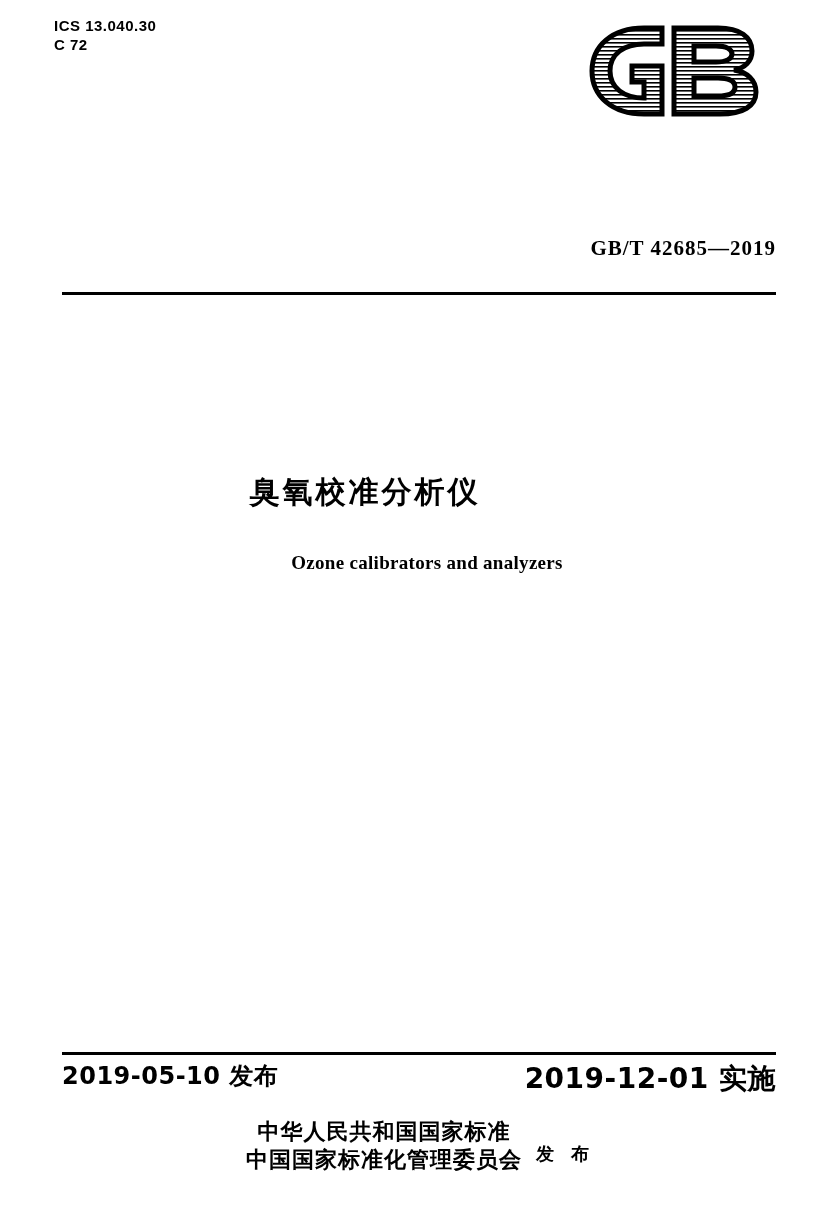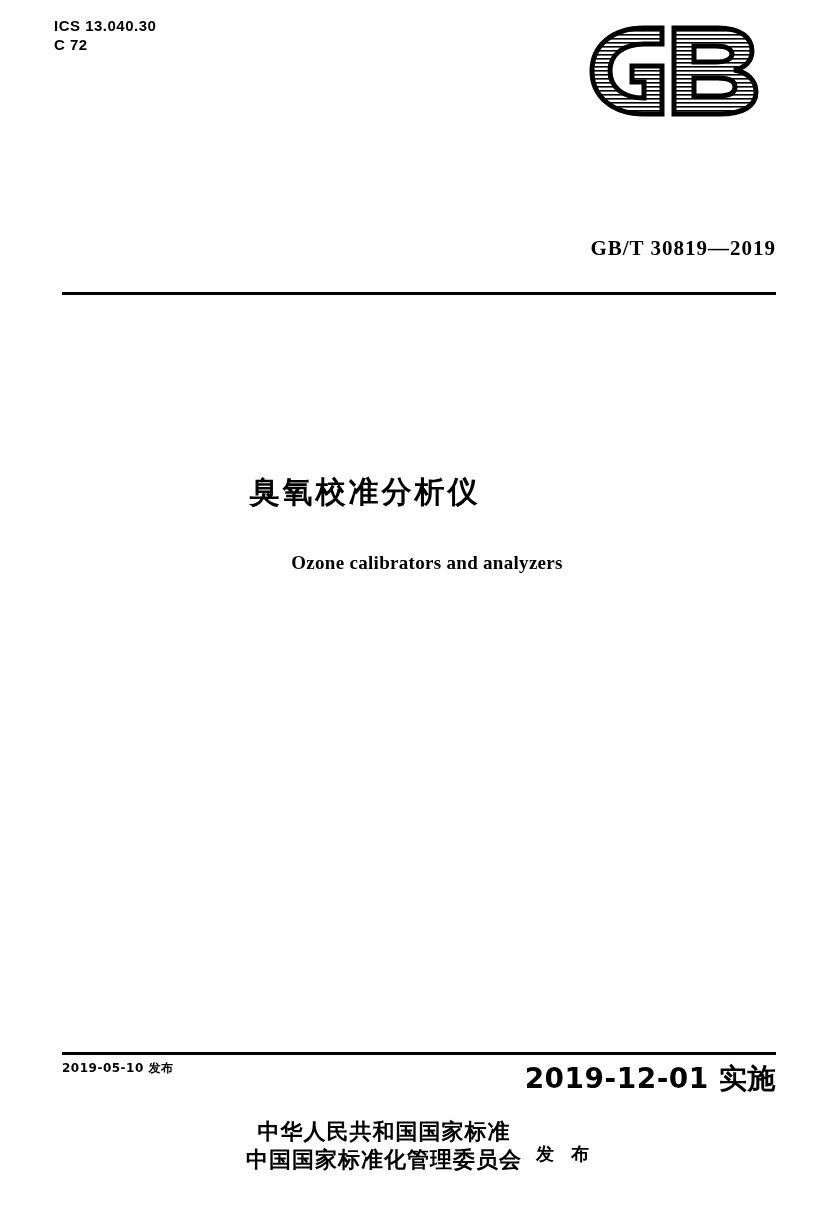--- a/index.html
+++ b/index.html
@@ -115,21 +115,21 @@
     letter-spacing: 0.3px;
   }
 
   
   .date-issue {
     position: absolute;
     left: 62px;
     top: 1060px;
     font-family: "DejaVu Sans", sans-serif;
     font-weight: bold;
-    font-size: 12px;
+    font-size: 24px;
     letter-spacing: 0.5px;
   }
   .date-impl {
     position: absolute;
     right: 62px;
     top: 1060px;
     font-family: "DejaVu Sans", sans-serif;
     font-weight: bold;
     font-size: 28px;
     letter-spacing: 0.5px;
@@ -214,21 +214,21 @@
                  C 170 84, 157 92, 134 92
                  L 88 92
                  Z
                  M 108 24 L 108 40 L 130 40 C 140 40, 146 37, 146 32 C 146 27, 140 24, 130 24 Z
                  M 108 56 L 108 74 L 132 74 C 143 74, 149 71, 149 65 C 149 59, 143 56, 132 56 Z" fill="url(#hatch)" stroke="#000000" stroke-width="5" fill-rule="evenodd"></path>
       </g>
     </svg>
   </div>
 
 
-  <div class="std-number">GB/T 30819—2019</div>
+  <div class="std-number">GB/T 42685—2019</div>
 
   <div class="rule-top"></div>
 
   <div class="doc-title-cn">臭氧校准分析仪</div>
   <div class="doc-title-en">Ozone calibrators and analyzers</div>
 
   <div class="rule-bottom"></div>
 
   <div class="date-issue">2019-05-10 发布</div>
   <div class="date-impl">2019-12-01 实施</div>

